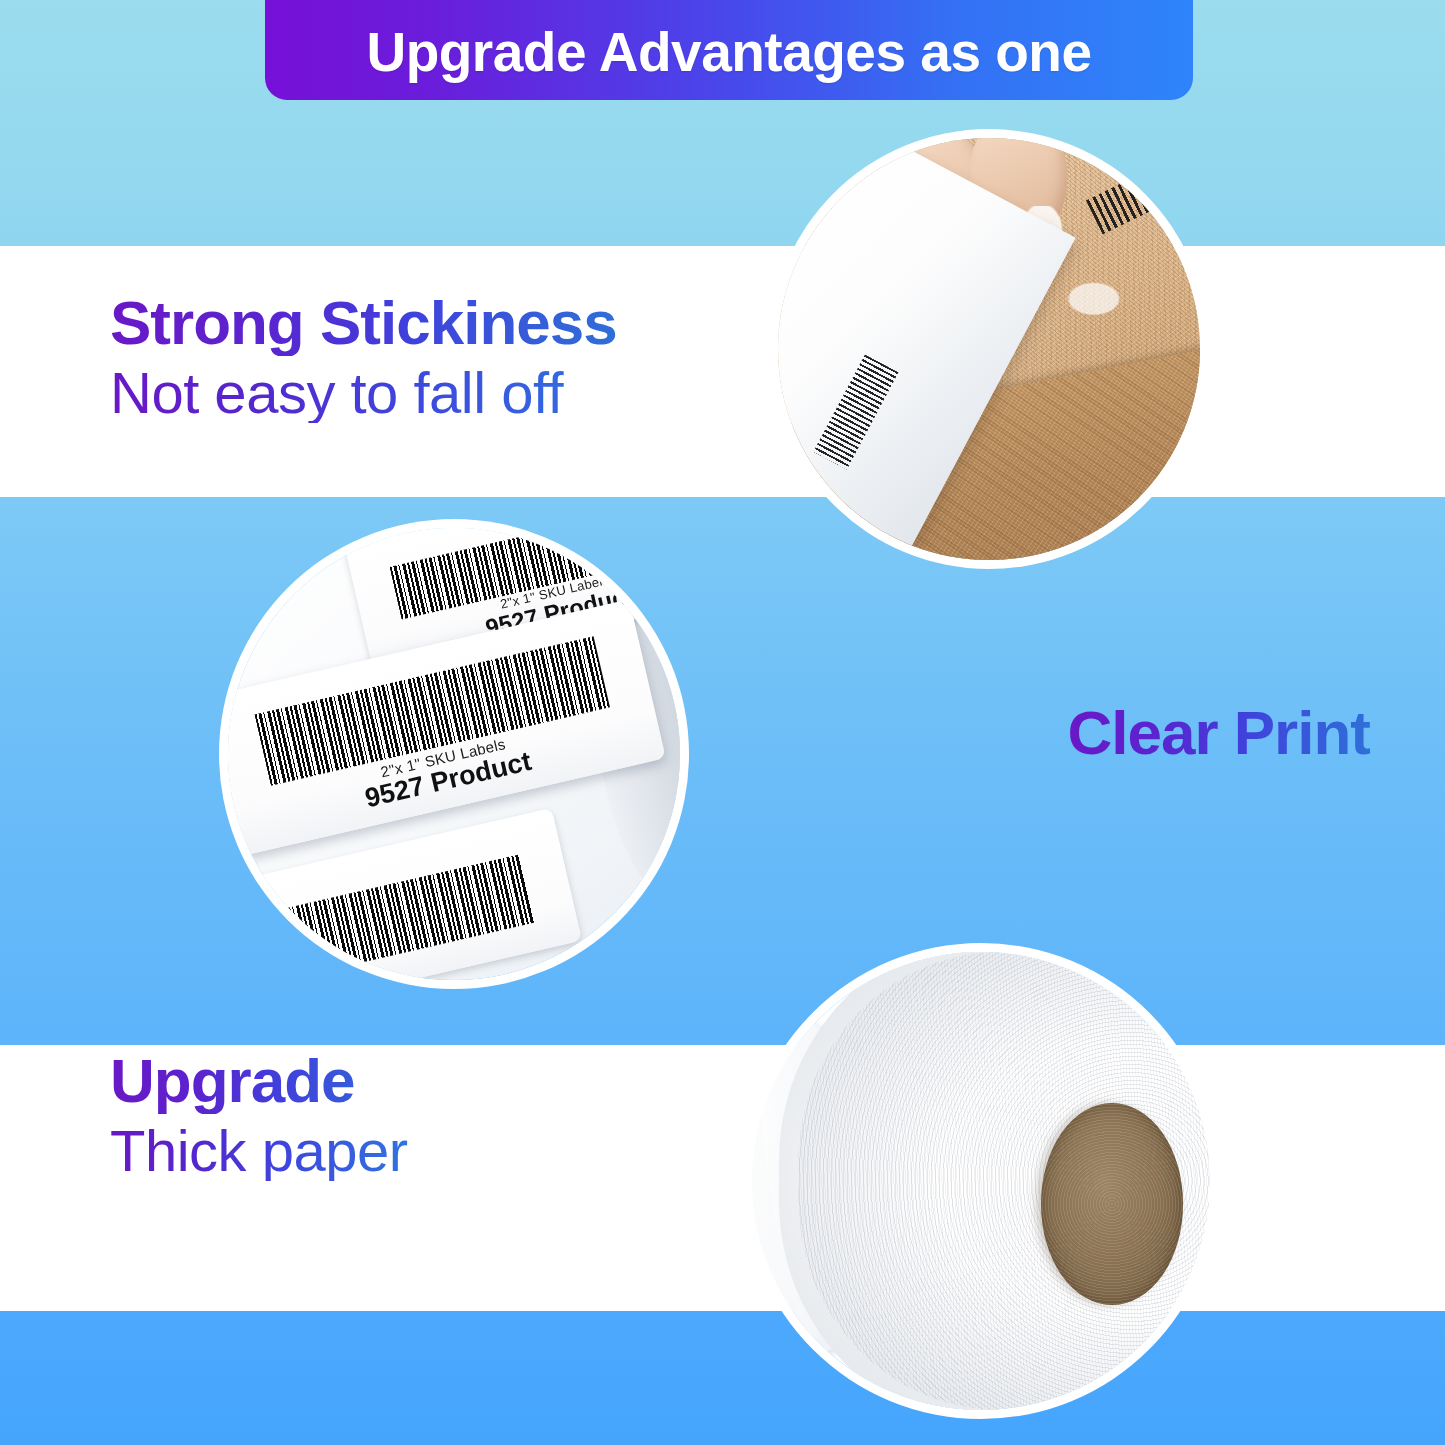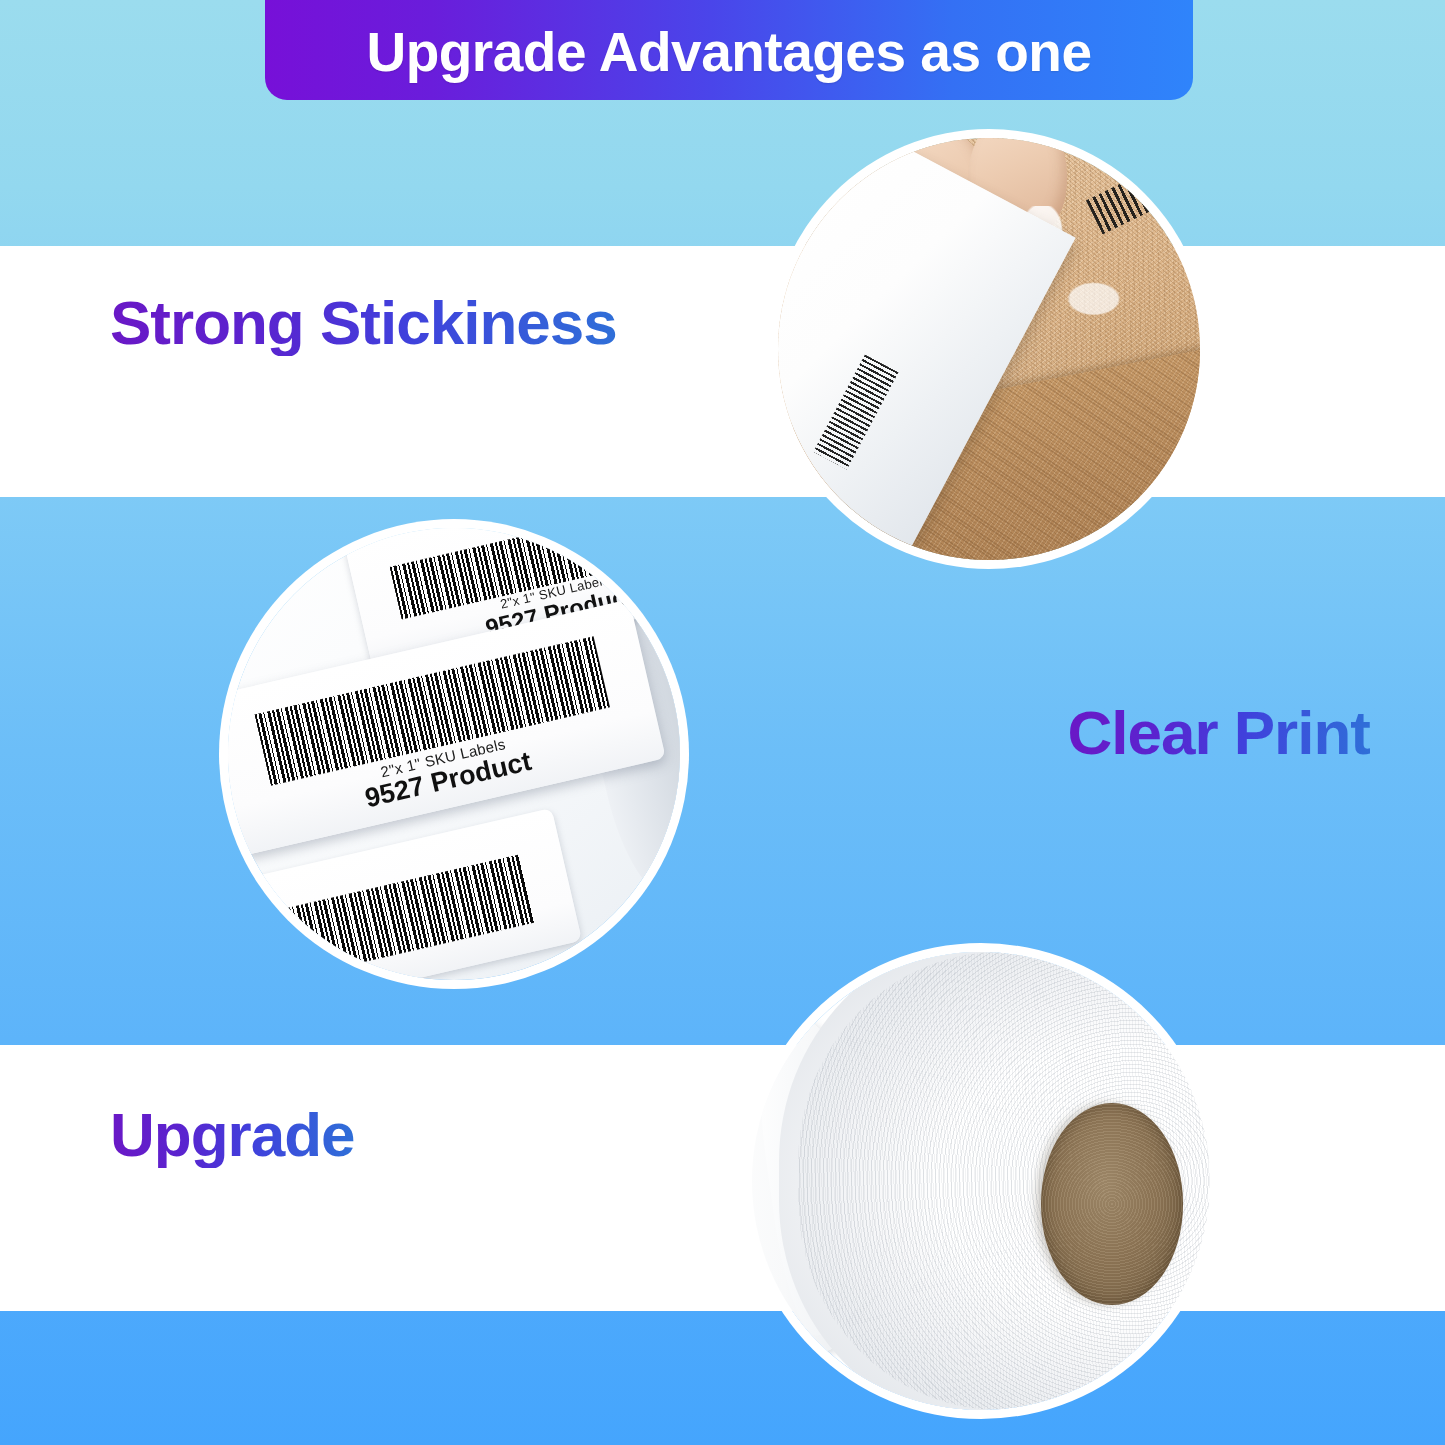--- a/index.html
+++ b/index.html
@@ -65,21 +65,21 @@
     font-size:58px; font-weight:normal; letter-spacing:-0.5px;
     background:linear-gradient(90deg,#6a18c6 0%, #5526cd 28%, #3f43dd 56%, #2f74e0 100%);
     -webkit-background-clip:text; background-clip:text;
     color:transparent; -webkit-text-fill-color:transparent;
     margin-top:6px;
   }
 
   #text-stickiness { left:110px; top:290px; }
   #text-clearprint { right:75px;  top:700px; text-align:right; }
   #text-clearprint .f-title, #text-clearprint .f-sub { text-align:center; }
-  #text-upgrade   { left:110px; top:1102px; }
+  #text-upgrade   { left:110px; top:1048px; }
 
   
   .photo-circle {
     position:absolute;
     border-radius:50%;
     overflow:hidden;
     z-index:5;
     box-shadow:0 0 0 9px #ffffff;
   }
 
@@ -259,20 +259,21 @@
 
 <div class="band" id="band-1"></div>
 <div class="band" id="band-2"></div>
 
 <div id="header-banner">
   <div id="header-title">Upgrade Advantages as one</div>
 </div>
 
 <div class="feature-text" id="text-stickiness">
   <div class="f-title">Strong Stickiness</div>
+  <div class="f-sub">Not easy to fall off</div>
 </div>
 
 <div class="photo-circle" id="photo-stickiness">
   <div class="kraft-base"></div>
   <div class="kraft-noise"></div>
   <div class="kraft-darkband"></div>
   <div class="fingers">
     <div class="finger" id="finger-a"></div>
     <div class="finger" id="finger-b"></div>
     <div class="finger" id="finger-c"></div>
@@ -306,20 +307,21 @@
     </div>
 
     <div class="lbl" id="lbl-bot">
       <div class="bars"></div>
     </div>
   </div>
 </div>
 
 <div class="feature-text" id="text-upgrade">
   <div class="f-title">Upgrade</div>
+  <div class="f-sub">Thick paper</div>
 </div>
 
 <div class="photo-circle" id="photo-upgrade">
   <div class="roll-scene">
     <div class="roll-tail"></div>
     <div class="roll-tail-lip"></div>
     <div class="roll-body"></div>
     <div class="roll-texture"></div>
     <div class="roll-core-rim"></div>
     <div class="roll-core"></div>

